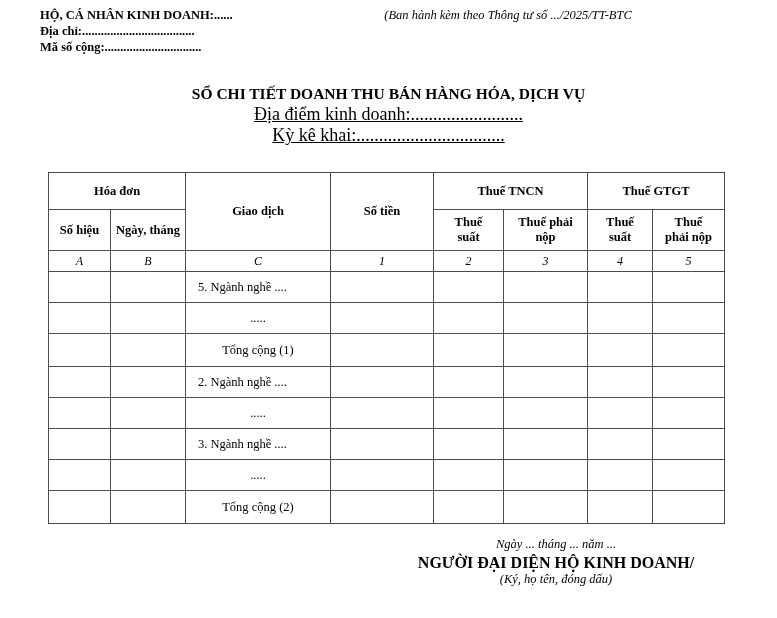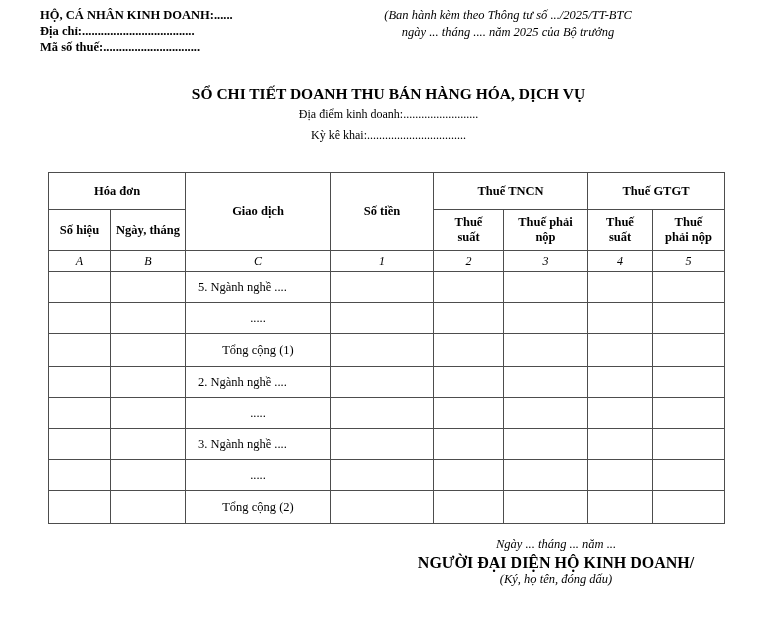--- a/index.html
+++ b/index.html
@@ -19,21 +19,21 @@
   }
   .hdr-right {
     position: absolute; left: 352px; top: 7px; width: 312px;
     text-align: center; font-size: 12.5px; line-height: 16.5px;
   }
   .hdr-right .form-no { font-weight: bold; font-style: normal; font-size: 13px; }
   .hdr-right .issue   { font-style: italic; }
   
   .title-block { position: absolute; left: 0; top: 84px; width: 777px; text-align: center; }
   .doc-title   { font-weight: bold; font-size: 15.5px; line-height: 20px; }
-  .doc-sub     { font-size: 12px; line-height: 21px; }
+  .doc-sub     { font-size: 18px; line-height: 21px; text-decoration: underline; }
   
   table.ledger {
     position: absolute; left: 48px; top: 172px;
     border-collapse: collapse; table-layout: fixed;
   }
   table.ledger th, table.ledger td {
     border: 1px solid #4d4d4d;
     text-align: center; vertical-align: middle;
     font-size: 12.5px; overflow: hidden;
   }
@@ -54,26 +54,25 @@
   }
   .sign-block .italic { font-style: italic; }
   .sign-block .strong { font-weight: bold; font-size: 16px; }
 </style>
 </head>
 <body>
 
 <div class="hdr-left">
   <div>HỘ, CÁ NHÂN KINH DOANH:......</div>
   <div>Địa chỉ:....................................</div>
-  <div>Mã số thuế:...............................</div>
+  <div>Mã số cộng:...............................</div>
 </div>
 
 <div class="hdr-right">
   <div class="issue">(Ban hành kèm theo Thông tư số .../2025/TT-BTC</div>
-  <div class="issue">ngày ... tháng .... năm 2025 của Bộ trưởng</div>
 </div>
 
 <div class="title-block">
   <div class="doc-title">SỔ CHI TIẾT DOANH THU BÁN HÀNG HÓA, DỊCH VỤ</div>
   <div class="doc-sub">Địa điểm kinh doanh:.........................</div>
   <div class="doc-sub">Kỳ kê khai:.................................</div>
 </div>
 
 <table class="ledger">
   <colgroup>

